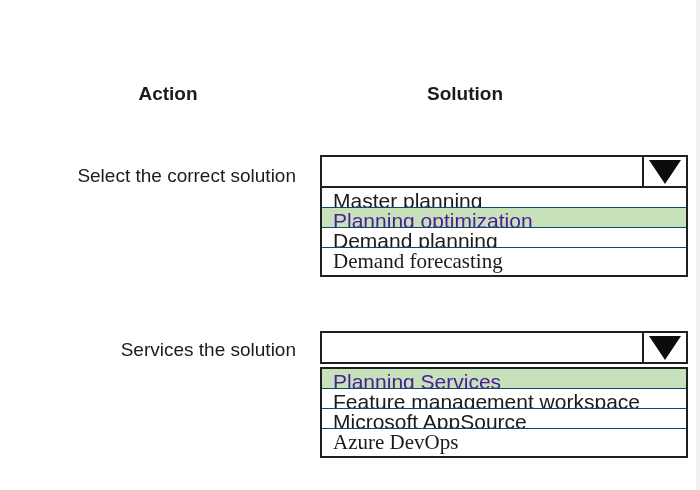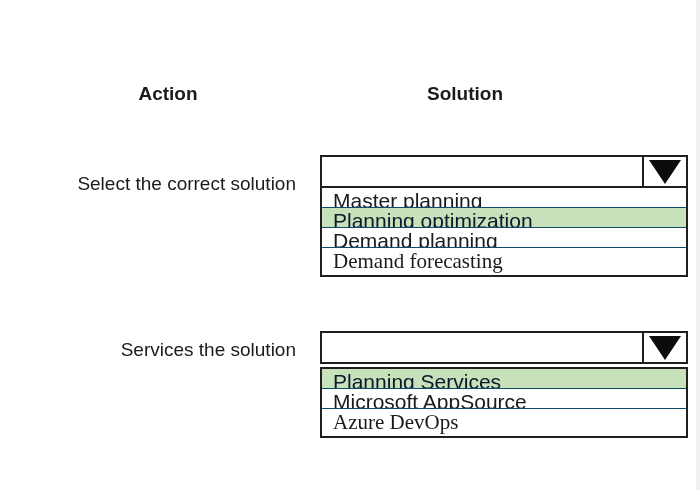--- a/index.html
+++ b/index.html
@@ -43,21 +43,21 @@
   .col-header.action { left: 98px; }
   .col-header.solution { left: 395px; }
   .action-label {
     position: absolute;
     left: 0;
     width: 296px;
     text-align: right;
     font-size: 19px;
     line-height: 23px;
   }
-  .action-label.first { top: 172px; }
+  .action-label.first { top: 164px; }
   .action-label.second { top: 338px; }
   .dropdown-group {
     position: absolute;
     left: 320px;
     width: 368px;
   }
   .dropdown-group.first { top: 155px; }
   .dropdown-group.second { top: 331px; }
   .select-box {
     box-sizing: border-box;
@@ -108,21 +108,21 @@
     overflow: hidden;
     cursor: pointer;
   }
   .option:last-child {
     border-bottom: none;
     height: 27px;
     font-family: Liberation Serif, serif;
   }
   .option.highlighted {
     background: var(--hl, #c7e1ba);
-    color: #0f172a;
+    color: #4c1d95;
   }
 </style>
 </head>
 <body>
 
 <div class="canvas">
 
 
   <div class="col-header action">Action</div>
   <div class="col-header solution">Solution</div>
@@ -147,19 +147,20 @@
 
   <div class="dropdown-group second">
     <div class="select-box">
       <span class="select-value"></span>
       <span class="arrow-cell">
         <span class="triangle-down"></span>
       </span>
     </div>
     <div class="option-list">
       <div class="option highlighted">Planning Services</div>
+      <div class="option">Feature management workspace</div>
       <div class="option">Microsoft AppSource</div>
       <div class="option">Azure DevOps</div>
     </div>
   </div>
 
   <div class="right-edge"></div>
 </div>
 
 </body></html>

